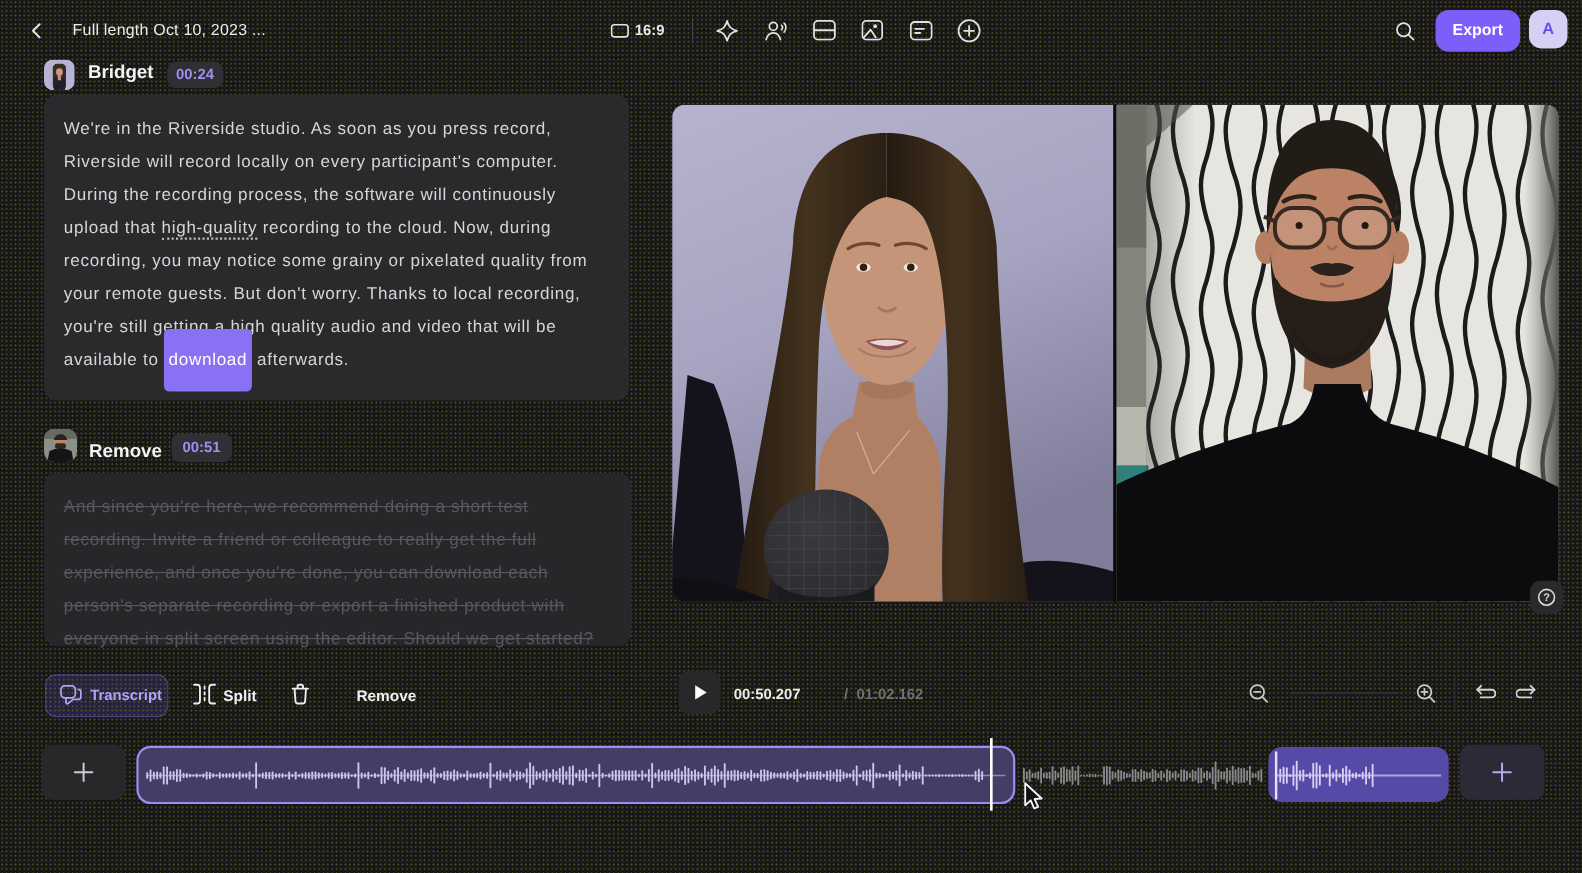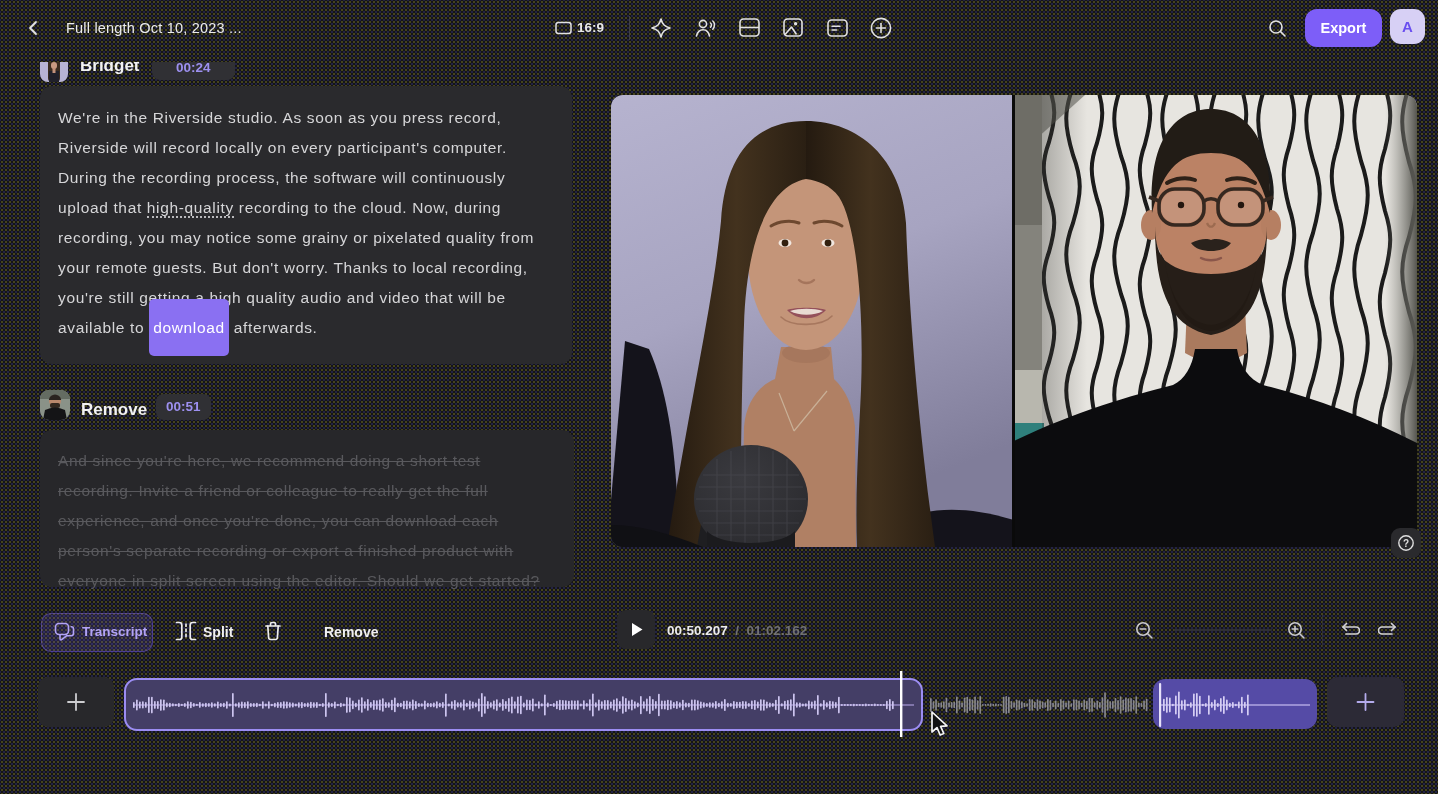--- a/index.html
+++ b/index.html
@@ -11,21 +11,21 @@
 <div class="abs" style="left:40px;top:54px;width:28px;height:28px;border-radius:8px;overflow:hidden;z-index:1;">
  <svg width="28" height="28">
       <rect width="28" height="28" fill="#b7b3d4"></rect>
       <rect x="8" y="4" width="12" height="24" rx="4" fill="#3a2c20"></rect>
       <rect x="11" y="8" width="6" height="7" rx="3" fill="#c89a82"></rect>
       <rect x="9" y="17" width="10" height="11" fill="#20202a"></rect>
       <rect x="12.5" y="14" width="3" height="5" fill="#c3917a"></rect>
     </svg>
 </div>
 <div class="abs" style="left:80px;top:54px;height:24px;line-height:24px;font-size:17px;font-weight:bold;color:#f2f2f2;z-index:1;">Bridget</div>
-<div class="abs" style="left:152px;top:56px;height:24px;line-height:24px;padding:0 24px;background:#303034;border-radius:8px;font-size:13.5px;font-weight:bold;color:#9d90f0;z-index:1;">00:24</div>
+<div class="abs" style="left:152px;top:56px;height:24px;line-height:24px;padding:0 8px;background:#303034;border-radius:8px;font-size:13.5px;font-weight:bold;color:#9d90f0;z-index:1;">00:24</div>
 
 <div class="abs" style="left:40px;top:86px;width:532px;height:278px;background:#2a2a2d;border-radius:12px;z-index:1;"></div>
 <div class="abs" style="left:58px;top:103px;width:520px;font-size:15.5px;line-height:30px;color:#d6d6d8;letter-spacing:0.65px;z-index:2;">
 We're in the Riverside studio. As soon as you press record,<br>
 Riverside will record locally on every participant's computer.<br>
 During the recording process, the software will continuously<br>
 upload that <span style="border-bottom:2px dotted #b9b9bc;">high-quality</span> recording to the cloud. Now, during<br>
 recording, you may notice some grainy or pixelated quality from<br>
 your remote guests. But don't worry. Thanks to local recording,<br>
 you're still getting a high quality audio and video that will be<br>
@@ -47,21 +47,21 @@
 
 <div class="abs" style="left:40px;top:430px;width:534px;height:157px;background:#27272a;border-radius:12px;z-index:1;"></div>
 <div class="abs" style="left:58px;top:446px;width:520px;font-size:15.5px;line-height:30px;color:#59595d;text-decoration:line-through;text-decoration-color:#59595d;letter-spacing:0.65px;z-index:2;">
 And since you're here, we recommend doing a short test<br>
 recording. Invite a friend or colleague to really get the full<br>
 experience, and once you're done, you can download each<br>
 person's separate recording or export a finished product with<br>
 everyone in split screen using the editor. Should we get started?
 </div>
 
-<div class="abs" style="left:0;top:0;width:1438px;height:62px;background:#151515;background-image:radial-gradient(circle 1.05px, #45431f 98%, transparent 100%), radial-gradient(circle 0.8px, #232345 98%, transparent 100%);background-size:4px 4px;background-position:0 0,2px 2px;z-index:5;">
+<div class="abs" style="left:0;top:0;width:1438px;height:44px;background:#151515;background-image:radial-gradient(circle 1.05px, #45431f 98%, transparent 100%), radial-gradient(circle 0.8px, #232345 98%, transparent 100%);background-size:4px 4px;background-position:0 0,2px 2px;z-index:5;">
   <svg class="abs" style="left:27px;top:20px;" width="12" height="16" viewBox="0 0 12 16">
       <path d="M9 2 L3 8 L9 14" stroke="#e4e4e4" stroke-width="1.8" fill="none" stroke-linecap="round" stroke-linejoin="round"></path>
     </svg>
   <div class="abs" style="left:66px;top:20px;font-size:14.5px;font-weight:500;color:#ececec;letter-spacing:0.2px;">Full length Oct 10, 2023 ...</div>
   <svg class="abs" style="left:555px;top:21px;" width="17" height="14" viewBox="0 0 17 14">
       <rect x="1" y="1.5" width="15" height="11" rx="2.5" stroke="#e2e2e2" stroke-width="1.5" fill="none"></rect>
     </svg>
   <div class="abs" style="left:577px;top:20px;font-size:13.5px;font-weight:600;color:#e8e8e8;">16:9</div>
   <div class="abs" style="left:629px;top:16px;width:1px;height:24px;background:#404043;"></div>
   <svg class="abs" style="left:650px;top:17px;" width="22" height="22" viewBox="0 0 22 22">
@@ -259,21 +259,21 @@
 <svg class="abs" style="left:264px;top:621px;" width="18" height="20" viewBox="0 0 18 20">
     <path d="M2 5 L16 5 M6.5 5 L6.5 3 C6.5 2 7 1.5 8 1.5 L10 1.5 C11 1.5 11.5 2 11.5 3 L11.5 5" stroke="#ededed" stroke-width="1.7" fill="none" stroke-linecap="round"></path>
     <path d="M3.8 5 L4.6 16.5 C4.7 17.7 5.4 18.5 6.6 18.5 L11.4 18.5 C12.6 18.5 13.3 17.7 13.4 16.5 L14.2 5" stroke="#ededed" stroke-width="1.7" fill="none" stroke-linecap="round" stroke-linejoin="round"></path>
   </svg>
 <div class="abs" style="left:289px;top:624px;font-size:14px;font-weight:600;color:#f0f0f0;margin-left:35px;">Remove</div>
 
 <div class="abs" style="left:617px;top:610px;width:38px;height:39px;background:#28282b;border-radius:9px;"></div>
 <svg class="abs" style="left:630px;top:621px;" width="14" height="17" viewBox="0 0 14 17">
     <path d="M2 2 L12.5 8.5 L2 15 Z" fill="#fff"></path>
   </svg>
-<div class="abs" style="left:667px;top:623px;font-size:13.5px;font-weight:bold;color:#ececec;">00:50.207&nbsp;&nbsp;<span style="color:#717174;font-weight:600;">/&nbsp;&nbsp;01:02.162</span></div>
+<div class="abs" style="left:667px;top:623px;font-size:13.5px;font-weight:bold;color:#ececec;">00:50.207&nbsp;&nbsp;<span style="color:#717174;font-weight:600;padding-left:32px;">/&nbsp;&nbsp;01:02.162</span></div>
 
 <svg class="abs" style="left:1135px;top:621px;" width="19" height="19" viewBox="0 0 19 19">
     <circle cx="8" cy="8" r="6.2" stroke="#c9c9cc" stroke-width="1.6" fill="none"></circle>
     <line x1="12.7" y1="12.7" x2="17" y2="17" stroke="#c9c9cc" stroke-width="1.6" stroke-linecap="round"></line>
     <line x1="5.2" y1="8" x2="10.8" y2="8" stroke="#c9c9cc" stroke-width="1.6" stroke-linecap="round"></line>
   </svg>
 <div class="abs" style="left:1174px;top:629px;width:98px;height:2px;background:#2f2f32;border-radius:1px;"></div>
 <svg class="abs" style="left:1287px;top:621px;" width="19" height="19" viewBox="0 0 19 19">
     <circle cx="8" cy="8" r="6.2" stroke="#c9c9cc" stroke-width="1.6" fill="none"></circle>
     <line x1="12.7" y1="12.7" x2="17" y2="17" stroke="#c9c9cc" stroke-width="1.6" stroke-linecap="round"></line>

